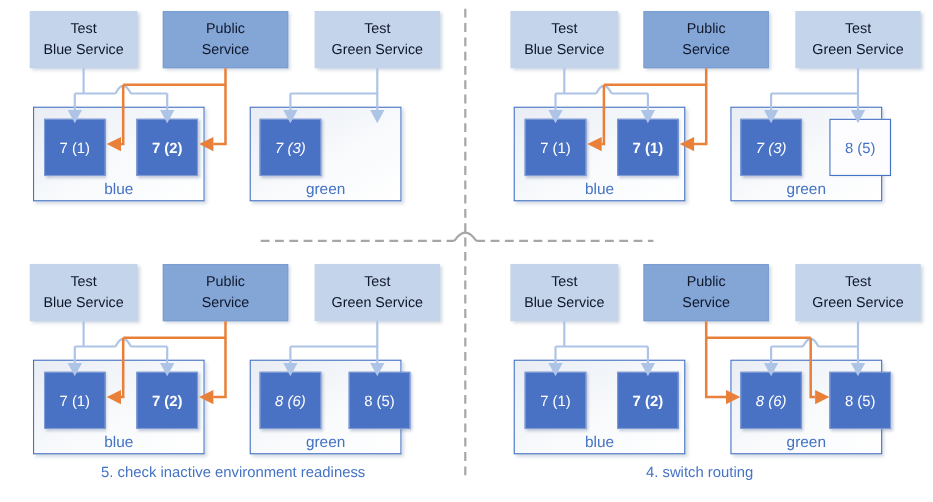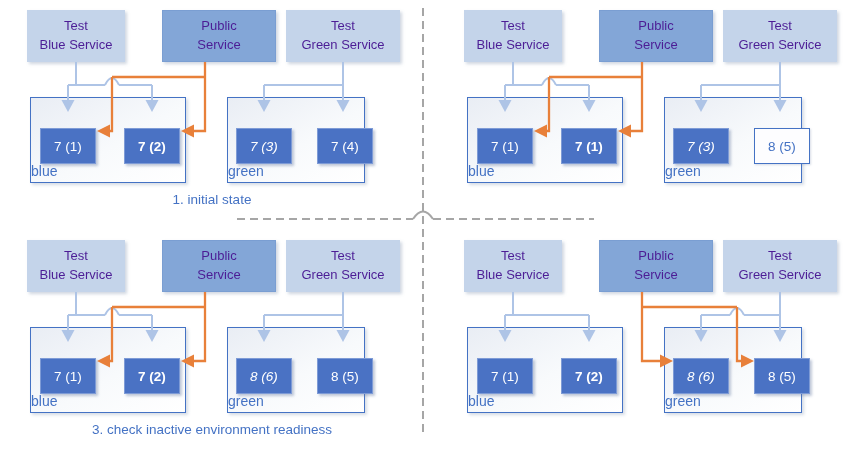--- a/index.html
+++ b/index.html
@@ -14,38 +14,38 @@
   .panel--shift .diagram { transform:translateX(13px); }
 
   .connectors { position:absolute; left:0; top:0; width:424px; height:228px; z-index:3; pointer-events:none; }
   .c-blue   { stroke:var(--connector-blue,#aec4e6); stroke-width:2; fill:none; }
   .c-bhead  { fill:var(--connector-blue,#aec4e6); }
   .c-orange { stroke:var(--orange,#e8803a); stroke-width:2.3; fill:none; }
   .c-ohead  { fill:var(--orange,#e8803a); }
 
   .svc { position:absolute; top:10px; height:52px; z-index:2;
          display:flex; align-items:center; justify-content:center; text-align:center;
-         color:#4c1d95; font-size:13px; line-height:1.45; white-space:pre-line;
+         color:#0f172a; font-size:13px; line-height:1.45; white-space:pre-line;
          box-shadow:2px 2px 3px rgba(120,140,170,.35); }
   .svc--light  { background:var(--light-service-fill,#c4d4ea); }
-  .svc--public { background:var(--public-service-fill,#83a6d7); border:1px solid #7a9ed2; box-sizing:border-box;margin-left:14px; }
+  .svc--public { background:var(--public-service-fill,#83a6d7); border:1px solid #7a9ed2; box-sizing:border-box; }
   .svc--blue   { left:27px;  width:98px; }
   .svc--mid    { left:148px; width:114px; }
   .svc--green  { left:286px; width:114px; }
 
   .env { position:absolute; top:97px; height:86px; z-index:1; box-sizing:border-box;
          border:1px solid var(--accent-blue,#4472c4);
          background:linear-gradient(150deg,#e9edf4 0%,#f8fafc 55%,#ffffff 100%);
          box-shadow:2px 2px 3px rgba(120,140,170,.3); }
   .env--blue  { left:30px;  width:156px; }
   .env--green { left:227px; width:138px; }
-  .env-label { position:absolute; bottom:3px; left:0; width:100%; text-align:left;
+  .env-label { position:absolute; bottom:3px; left:0; width:100%; text-align:center;
                color:var(--accent-blue,#4472c4); font-size:14px; }
 
-  .pod { position:absolute; top:128px; width:56px; height:36px; z-index:2; box-sizing:border-box;
+  .pod { position:absolute; top:108px; width:56px; height:52px; z-index:2; box-sizing:border-box;
          display:flex; align-items:center; justify-content:center;
          color:#fff; font-size:13.5px;
          background:var(--pod-fill,#4a72c4); border:1px solid var(--pod-border,#7e9bd6);
          box-shadow:1.5px 1.5px 2.5px rgba(100,120,160,.4); }
   .pod--b1 { left:40px; }  .pod--b2 { left:124px;font-weight:bold; }
   .pod--g1 { left:236px;font-style:italic; } .pod--g2 { left:317px; }
   .pod--outline { background:#fdfdff; color:var(--accent-blue,#4472c4);
                   border:1.5px solid var(--accent-blue,#4472c4); box-shadow:1px 1px 2px rgba(100,120,160,.25); }
 
   .caption { position:absolute; top:192px; left:0; width:424px; text-align:center;
@@ -77,40 +77,38 @@
 Green Service</div>
       <div class="env env--blue">
         <span class="env-label">blue</span>
       </div>
       <div class="env env--green">
         <span class="env-label">green</span>
       </div>
       <div class="pod pod--b1">7 (1)</div>
       <div class="pod pod--b2">7 (2)</div>
       <div class="pod pod--g1">7 (3)</div>
-      <div class="pod pod--g2">7 (4)</div>
       <svg class="connectors" viewBox="0 0 424 228">
         <g>
           <path class="c-blue" d="M76 62 V85 M68 85 H105 M105 85 Q112 71 119 85 M119 85 H152 M68 85 V100 M152 85 V100"></path>
           <polygon class="c-bhead" points="61.5,100 74.5,100 68,112"></polygon>
           <polygon class="c-bhead" points="145.5,100 158.5,100 152,112"></polygon>
         </g>
         <g>
           <path class="c-blue" d="M343 62 V100 M343 85 H264 M264 85 V100"></path>
           <polygon class="c-bhead" points="257.5,100 270.5,100 264,112"></polygon>
           <polygon class="c-bhead" points="336.5,100 349.5,100 343,112"></polygon>
         </g>
         <g>
           <path class="c-orange" d="M205 62 V131 H194 M205 77 H112 M112 77 V131 H110"></path>
           <polygon class="c-ohead" points="97,131 110,124.5 110,137.5"></polygon>
           <polygon class="c-ohead" points="181,131 194,124.5 194,137.5"></polygon>
         </g>
       </svg>
     </div>
-    <div class="caption">1. initial state</div>
   </section>
 
   <section class="panel panel--p2 panel--shift">
     <div class="diagram">
       <div class="svc svc--light svc--blue">Test
 Blue Service</div>
       <div class="svc svc--public svc--mid">Public
 Service</div>
       <div class="svc svc--light svc--green">Test
 Green Service</div>
@@ -173,21 +171,21 @@
           <polygon class="c-bhead" points="257.5,100 270.5,100 264,112"></polygon>
           <polygon class="c-bhead" points="336.5,100 349.5,100 343,112"></polygon>
         </g>
         <g>
           <path class="c-orange" d="M205 62 V131 H194 M205 77 H112 M112 77 V131 H110"></path>
           <polygon class="c-ohead" points="97,131 110,124.5 110,137.5"></polygon>
           <polygon class="c-ohead" points="181,131 194,124.5 194,137.5"></polygon>
         </g>
       </svg>
     </div>
-    <div class="caption">3. check inactive environment readiness</div>
+    <div class="caption">5. check inactive environment readiness</div>
   </section>
 
   <section class="panel panel--p4 panel--shift">
     <div class="diagram">
       <div class="svc svc--light svc--blue">Test
 Blue Service</div>
       <div class="svc svc--public svc--mid">Public
 Service</div>
       <div class="svc svc--light svc--green">Test
 Green Service</div>
@@ -212,15 +210,16 @@
           <polygon class="c-bhead" points="257.5,100 270.5,100 264,112"></polygon>
           <polygon class="c-bhead" points="336.5,100 349.5,100 343,112"></polygon>
         </g>
         <g>
           <path class="c-orange" d="M205 62 V131 H223 M205 77 H300 M300 77 V131 H304"></path>
           <polygon class="c-ohead" points="236,131 223,124.5 223,137.5"></polygon>
           <polygon class="c-ohead" points="317,131 304,124.5 304,137.5"></polygon>
         </g>
       </svg>
     </div>
+    <div class="caption">4. switch routing</div>
   </section>
 
 </div>
 
 </body></html>

